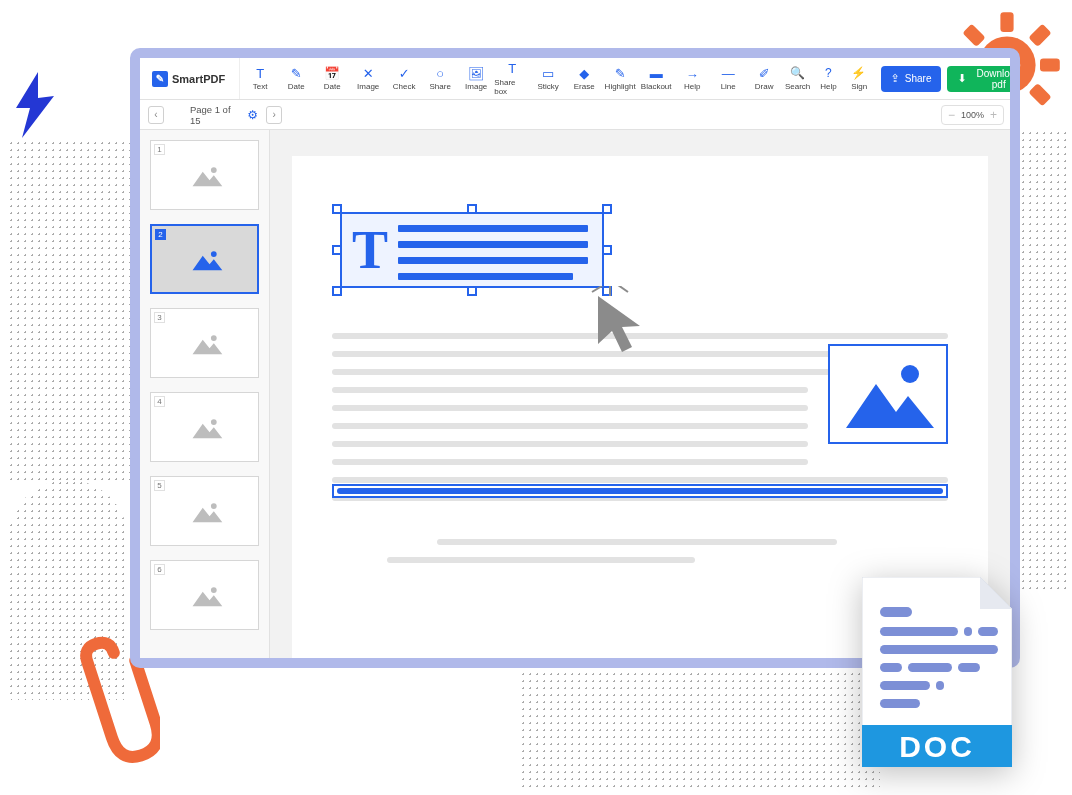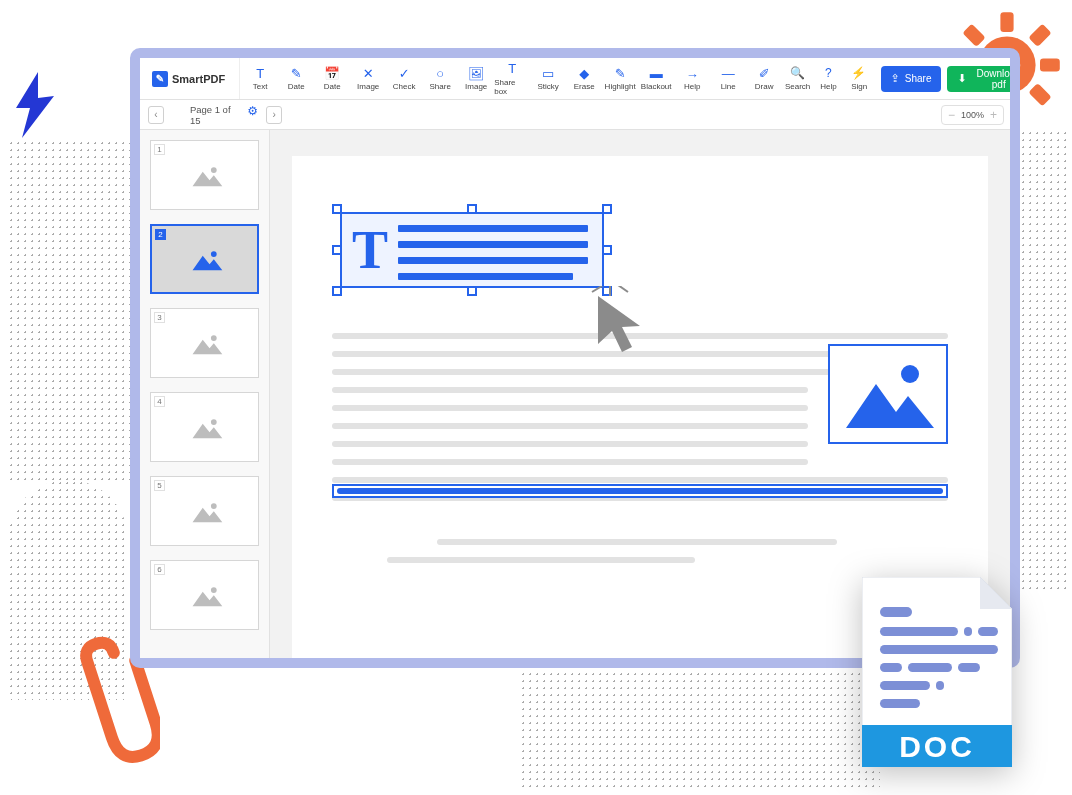--- a/index.html
+++ b/index.html
@@ -453,21 +453,21 @@
       <button class="btn btn-download">
         <span class="bicon">⬇</span>
         <span>Download pdf</span>
       </button>
     </div>
   </div>
 
   <div class="subbar">
     <div class="pager" style="width:136px;justify-content:space-between;">
       <div class="nav-btn">‹</div>
-      <span style="display:flex;gap:14px;align-items:flex-start;margin-left:18px;">
+      <span style="display:flex;gap:14px;align-items:center;margin-left:18px;">
         <span>Page 1 of 15</span>
         <span class="page-gear">⚙</span>
       </span>
       <div class="nav-btn">›</div>
     </div>
     <div class="zoomer">
       <span class="zoom-btn">−</span>
       <span class="zoom-val">100%</span>
       <span class="zoom-btn">+</span>
     </div>

